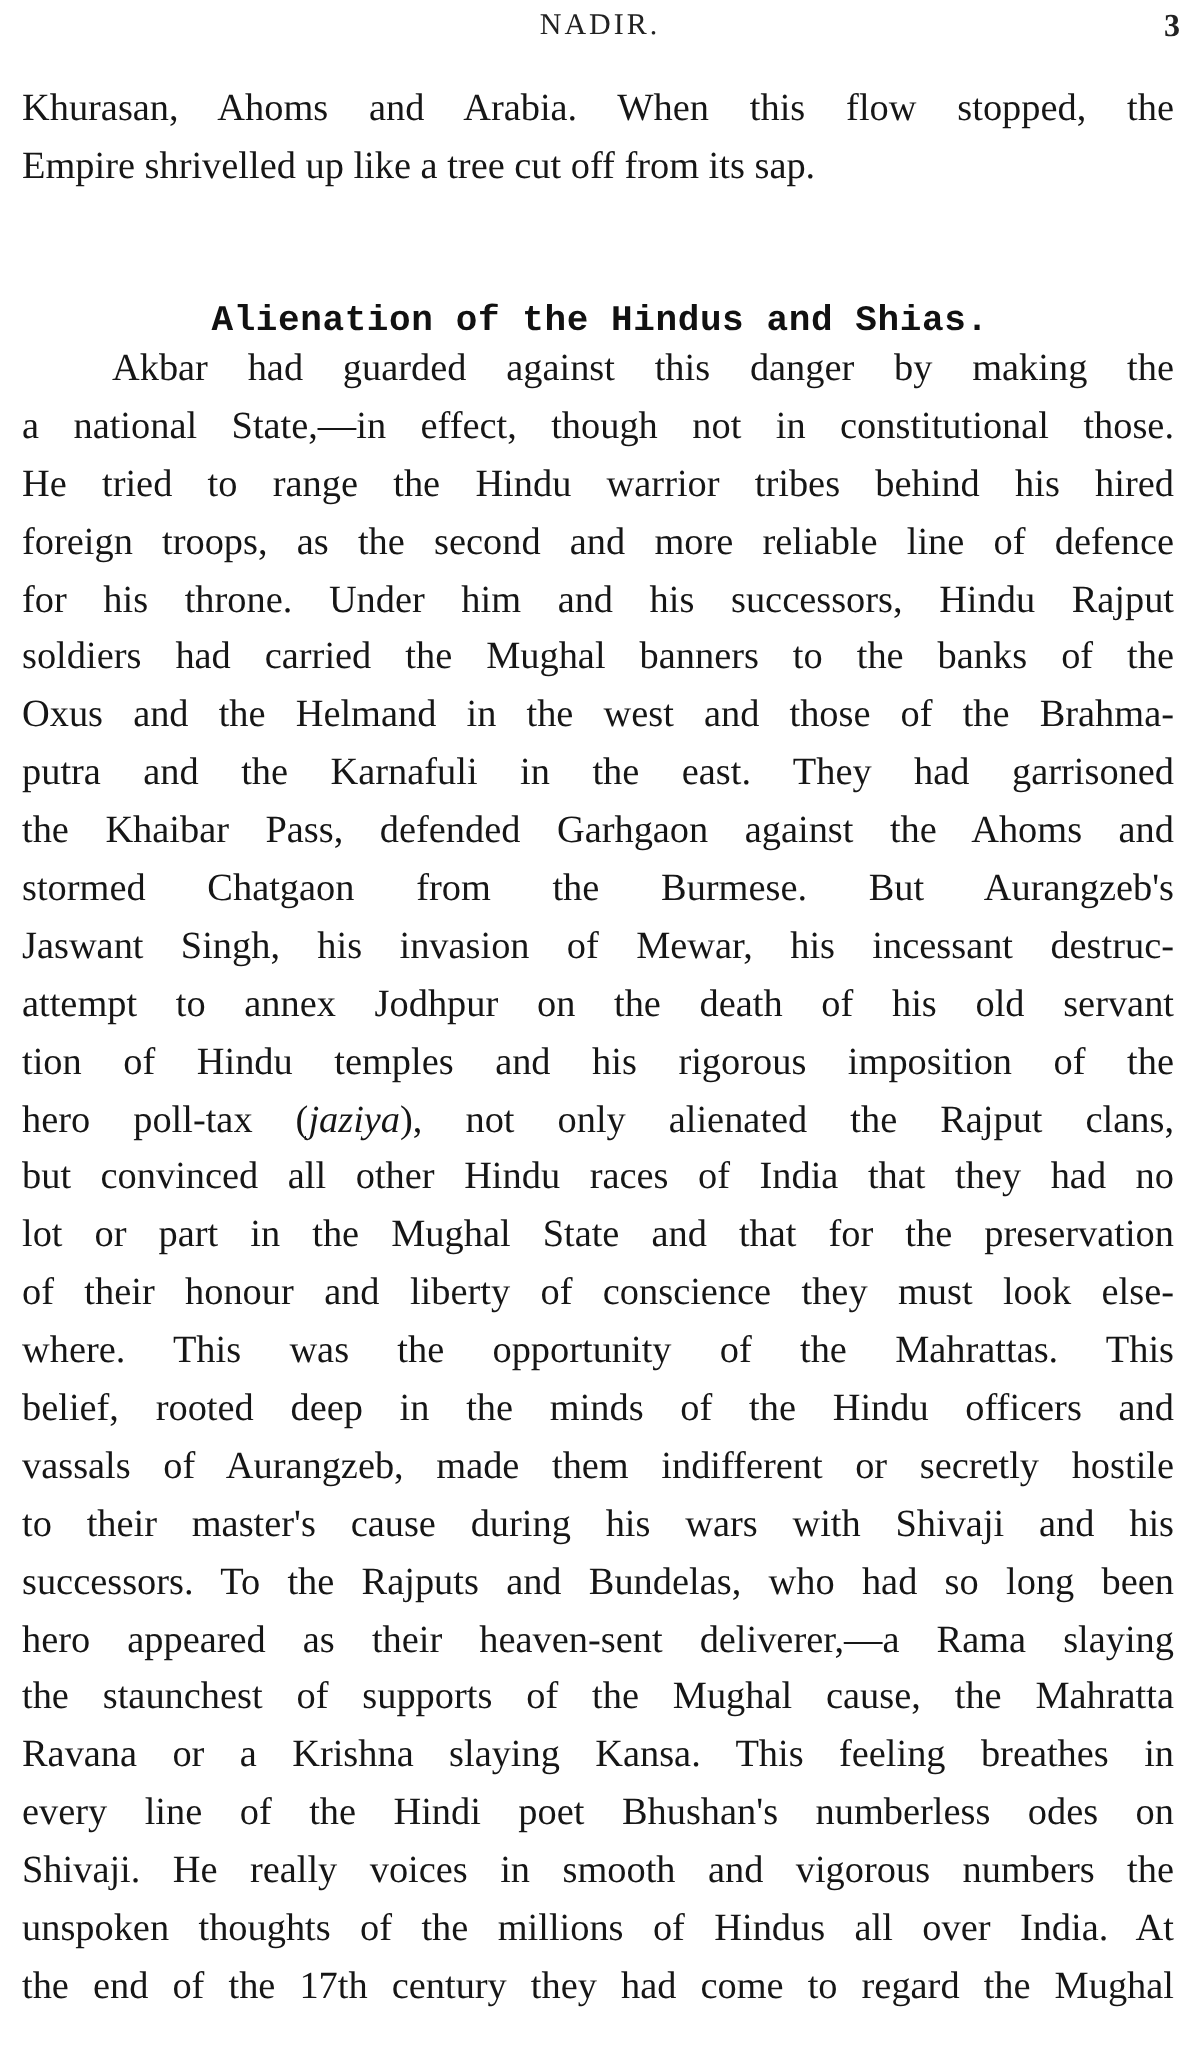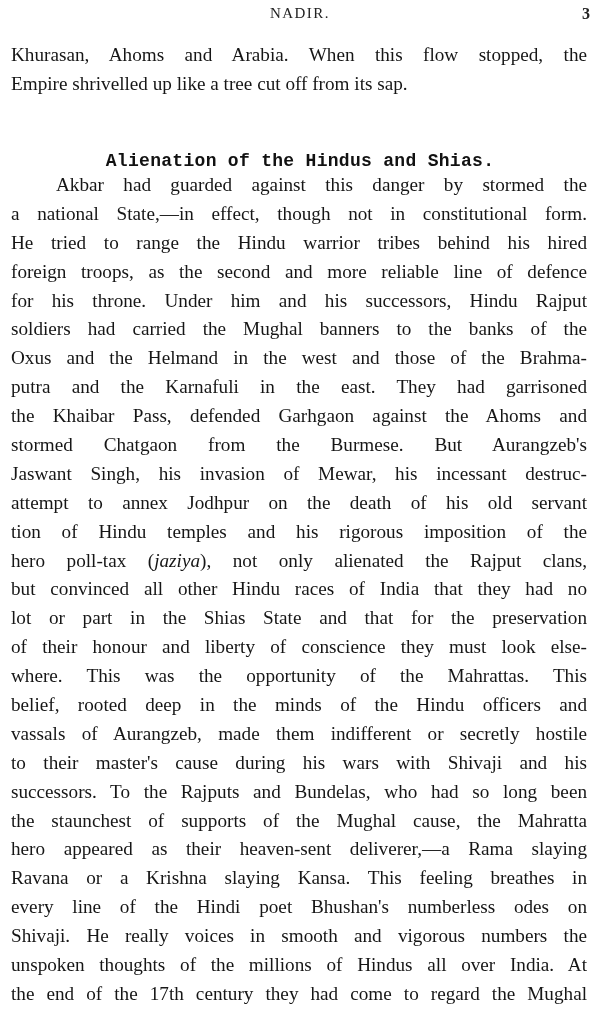--- a/index.html
+++ b/index.html
@@ -78,43 +78,43 @@
 </div>
 
 <div class="body-text" style="top:41px;">
   <span class="line">Khurasan, Ahoms and Arabia.  When  this flow stopped, the</span>
   <span class="line last">Empire shrivelled up like a tree cut off  from its sap.</span>
 </div>
 
 <div class="section-heading">Alienation of the  Hindus  and Shias.</div>
 
 <div class="body-text" style="top:171px;">
-  <span class="line indent">Akbar had guarded against  this  danger  by  stormed the</span>
-  <span class="line">a national State,—in effect, though not in constitutional form.</span>
+  <span class="line indent">Akbar had guarded against  this  danger  by  making the</span>
+  <span class="line">a national State,—in effect, though not in constitutional those.</span>
   <span class="line">He tried to range the Hindu warrior  tribes  behind  his hired</span>
   <span class="line">foreign troops, as the second and more reliable line of defence</span>
   <span class="line">for his throne.   Under him and  his successors,  Hindu Rajput</span>
   <span class="line">soldiers had carried the Mughal banners to the  banks  of  the</span>
   <span class="line">Oxus and the Helmand in the west and those of the  Brahma-</span>
   <span class="line">putra and the Karnafuli  in  the  east.  They  had  garrisoned</span>
   <span class="line">the Khaibar Pass, defended Garhgaon against the Ahoms and</span>
   <span class="line">stormed  Chatgaon  from  the  Burmese.  But Aurangzeb's</span>
   <span class="line">Jaswant  Singh, his invasion of Mewar, his  incessant  destruc-</span>
   <span class="line">attempt to annex  Jodhpur  on  the  death  of his old  servant</span>
   <span class="line">tion of Hindu  temples  and  his  rigorous  imposition  of  the</span>
   <span class="line"><span>hero poll-tax (</span><em>jaziya</em><span>), not only  alienated  the  Rajput  clans,</span></span>
   <span class="line">but convinced all other Hindu races of India that they had no</span>
-  <span class="line">lot or part in the Shias State and that for  the  preservation</span>
+  <span class="line">lot or part in the Mughal State and that for  the  preservation</span>
   <span class="line">of their honour and liberty of conscience they must look  else-</span>
   <span class="line">where.  This was  the  opportunity  of  the  Mahrattas.  This</span>
   <span class="line">belief, rooted deep in the  minds  of  the  Hindu  officers  and</span>
   <span class="line">vassals of Aurangzeb, made them indifferent or secretly hostile</span>
   <span class="line">to their master's cause during his wars  with  Shivaji  and  his</span>
   <span class="line">successors.  To the Rajputs and Bundelas, who had so long been</span>
+  <span class="line">hero appeared as their heaven-sent deliverer,—a Rama slaying</span>
   <span class="line">the staunchest of supports of  the Mughal  cause,  the  Mahratta</span>
-  <span class="line">hero appeared as their heaven-sent deliverer,—a Rama slaying</span>
   <span class="line">Ravana or a Krishna slaying Kansa.   This feeling breathes in</span>
   <span class="line">every line of the Hindi  poet  Bhushan's  numberless  odes  on</span>
   <span class="line">Shivaji.   He really voices in smooth and vigorous numbers the</span>
   <span class="line">unspoken thoughts of the millions of Hindus all over India. At</span>
   <span class="line">the end of the 17th century they had come to regard the Mughal</span>
 
 </div>
 
 </body></html>

